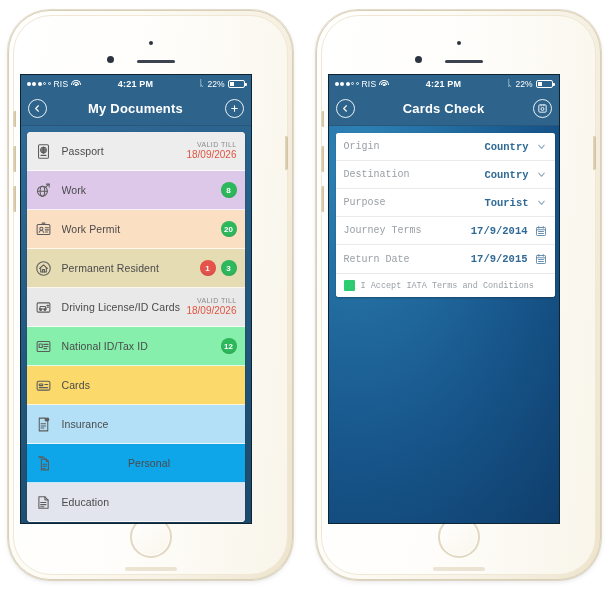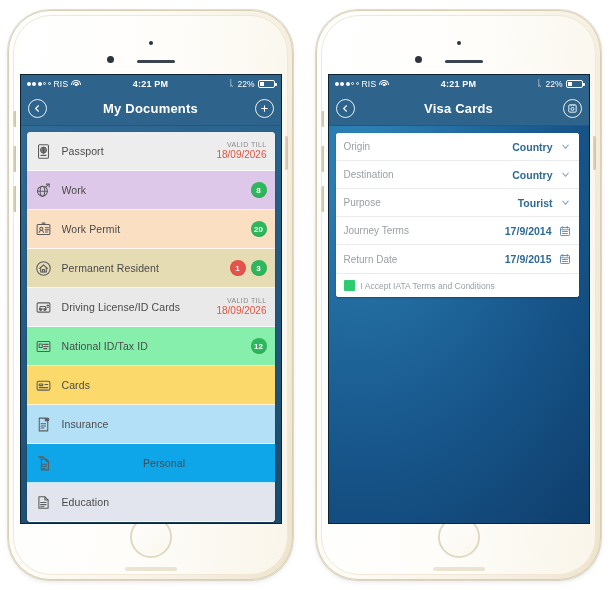--- a/index.html
+++ b/index.html
@@ -80,21 +80,21 @@
     width: 52px; height: 4px; margin-left: -26px;
     border-radius: 3px;
     background: rgba(220,208,180,.55);
   }
 
   
   .screen {
     position: absolute;
     left: 50%; margin-left: -131px;
     top: 63px;
-    width: 262px; height: 450px;
+    width: 232px; height: 450px;
     background: #1f4f73;
     overflow: hidden;
     border: 1px solid #0e2433;
   }
 
   
   .statusbar {
     height: 17px;
     background: #2e648c;
     display: flex; align-items: center;
@@ -196,21 +196,22 @@
     width: 16px; height: 16px; border-radius: 50%;
     display: flex; align-items: center; justify-content: center;
     color: #fff; font-size: 8px; font-weight: bold;
     box-shadow: inset 0 -1px 2px rgba(0,0,0,.12);
   }
 
   
   .body-right {
     height: 399px;
     background: radial-gradient(130% 120% at 12% 8%, #2f84b8 0%, #236ea2 28%, #17558a 62%, #0f3f6d 100%);
-    padding: 7px 10px 0 7px;
+    padding: 7px 4px 0 7px;
+    font-family: Liberation Mono, monospace;
   }
   .form-card {
     background: #ffffff;
     border-radius: 3px;
     overflow: hidden;
     box-shadow: 0 1px 2px rgba(0,0,0,.28);
   }
   .form-row {
     height: 28px;
     display: flex; align-items: center;
@@ -493,21 +494,21 @@
             </span>
         </div>
       </div>
 
       <div class="navbar">
         <div class="nav-circle">
           <svg width="11" height="11" viewBox="0 0 24 24" fill="none" stroke="currentColor" stroke-width="2.4" stroke-linecap="round" stroke-linejoin="round">
             <polyline points="14,6 8,12 14,18"></polyline>
           </svg>
         </div>
-        <div class="nav-title">Visa Cards</div>
+        <div class="nav-title">Cards Check</div>
         <div class="nav-circle">
           <svg width="11" height="11" viewBox="0 0 24 24" fill="none" stroke="currentColor" stroke-width="2" stroke-linejoin="round">
             <rect x="4" y="4" width="16" height="16" rx="2"></rect>
             <circle cx="12" cy="13" r="3.2"></circle>
             <line x1="9" y1="4" x2="9" y2="7"></line>
               <line x1="15" y1="4" x2="15" y2="7"></line>
           </svg>
         </div>
       </div>
 

